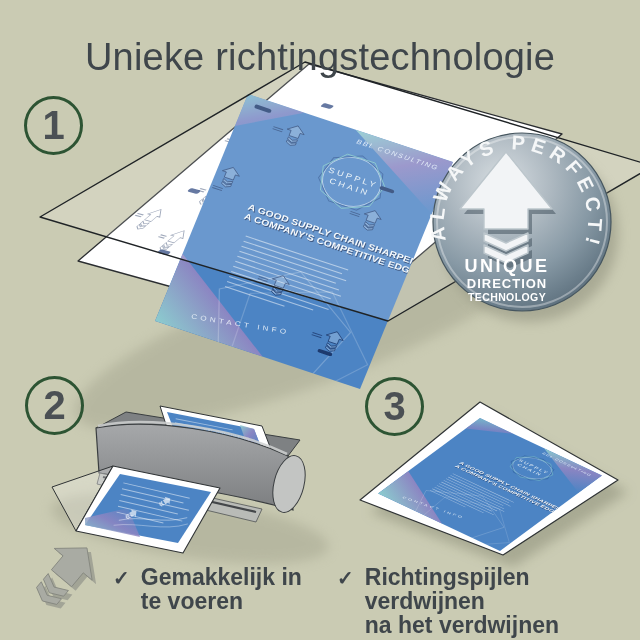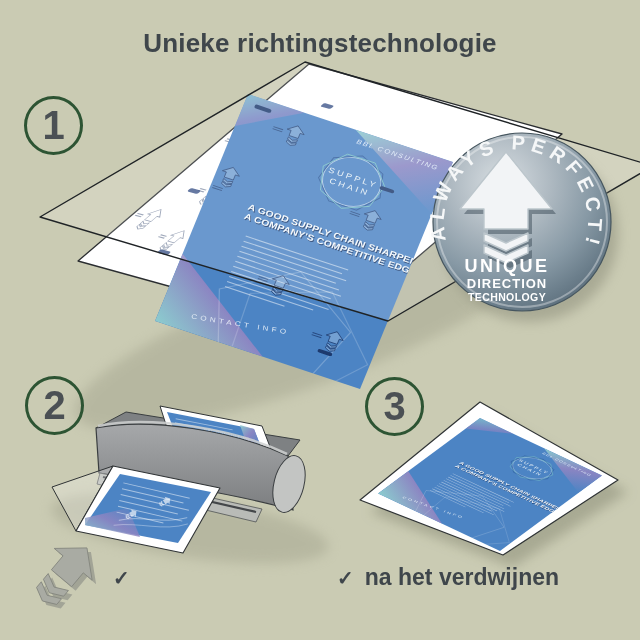--- a/index.html
+++ b/index.html
@@ -1,18 +1,18 @@
 <!DOCTYPE html>
 <html><head>
 <meta charset="utf-8">
 <style>
   html,body{margin:0;padding:0;width:640px;height:640px;overflow:hidden;}
   body{background:#cacbb3;font-family:"Liberation Sans",sans-serif;position:relative;}
   .title{position:absolute;top:11px;left:0;right:0;text-align:center;
-         font-size:26px;font-weight:bold;color:#3f464b;letter-spacing:0.2px;}
+         font-size:38px;font-weight:normal;color:#3f464b;letter-spacing:0.2px;}
   .svg-canvas{position:absolute;left:0;top:0;width:640px;height:640px;}
   .step-circle{position:absolute;width:53px;height:53px;border:3.5px solid #2d5433;
          border-radius:50%;display:flex;align-items:center;justify-content:center;
          font-size:40px;font-weight:bold;color:#4b5054;background:transparent;}
   #circle1{left:24px;top:96px;}
   #circle2{left:25px;top:376px;}
   #circle3{left:365px;top:377px;}
   .caption{position:absolute;display:flex;gap:11px;color:#3f464b;}
   .caption .check{font-size:20px;font-weight:bold;padding-top:1px;}
   .caption .lines{font-size:23px;font-weight:bold;line-height:1.05;}
@@ -252,20 +252,25 @@
 </div>
 <div class="step-circle" id="circle2">
   <span>2</span>
 </div>
 <div class="step-circle" id="circle3">
   <span>3</span>
 </div>
 
 <div class="caption" id="caption1">
   <span class="check">✓</span>
+  <div class="lines">
+    <div>Gemakkelijk in</div>
+    <div>te voeren</div>
+  </div>
 </div>
 
 <div class="caption" id="caption2">
   <span class="check">✓</span>
   <div class="lines">
+    <div>Richtingspijlen verdwijnen</div>
     <div>na het verdwijnen</div>
   </div>
 </div>
 
 </body></html>

